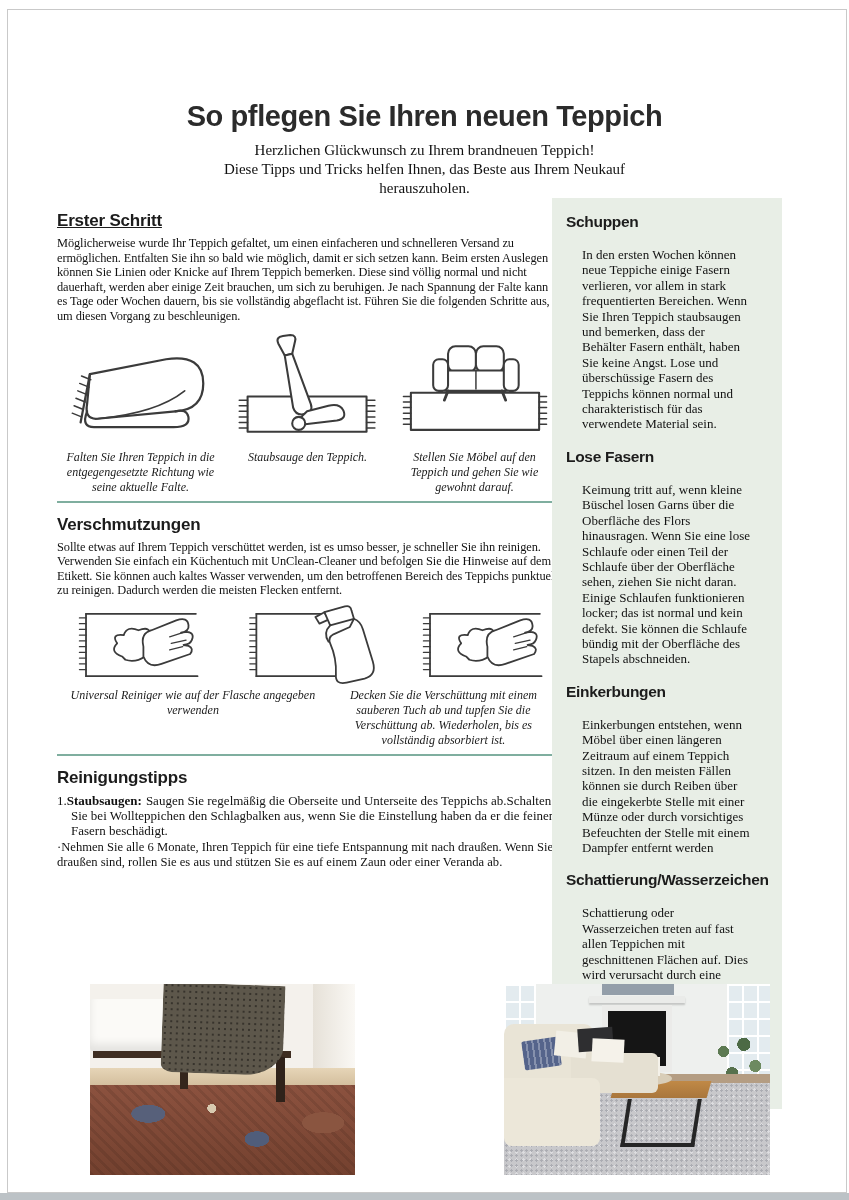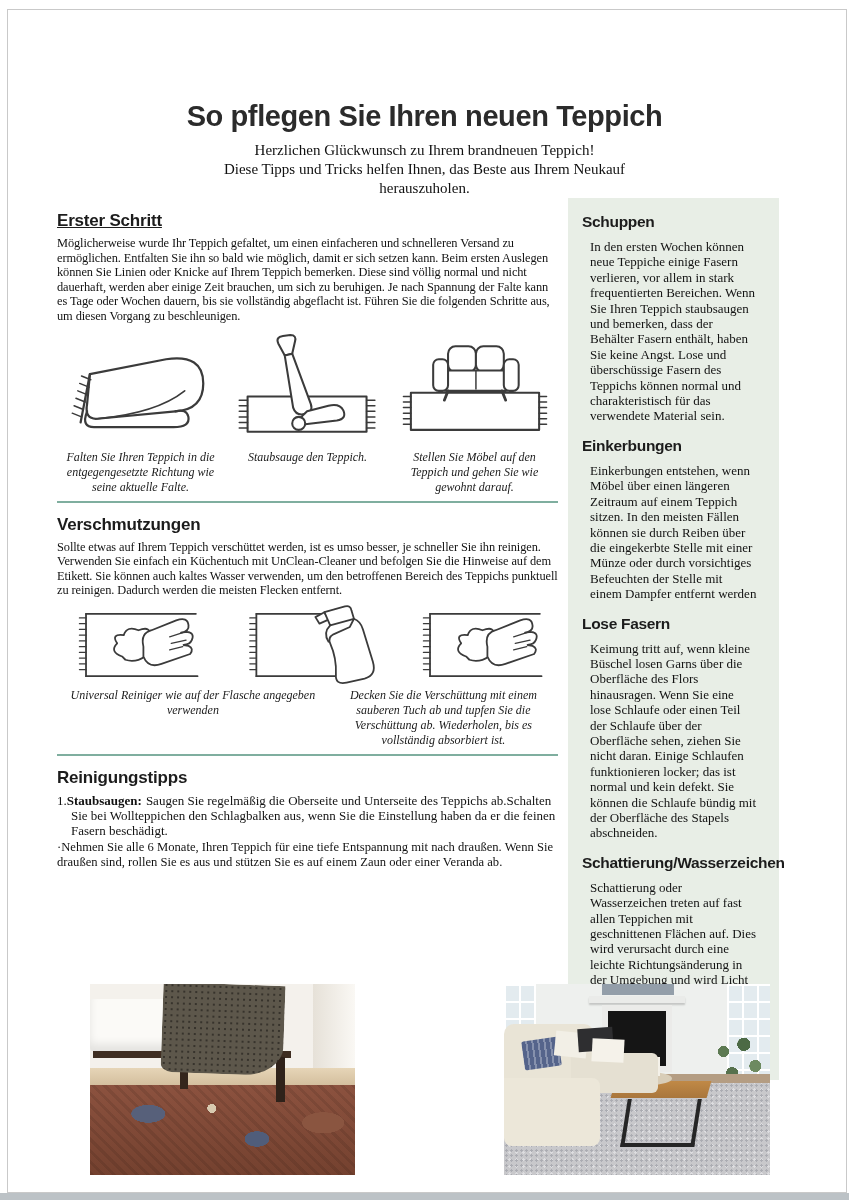--- a/index.html
+++ b/index.html
@@ -10,21 +10,21 @@
   .bottom-band{position:absolute;left:0;bottom:0;width:849px;height:7px;background:#bcc2c6;}
 
   
   .doc-header{position:absolute;left:60px;right:60px;top:100px;text-align:center;}
   .doc-title{font-family:"Liberation Sans", sans-serif;font-weight:700;font-size:29px;
        color:#2b2b2b;letter-spacing:-0.4px;margin:0 0 8px 0;}
   .doc-sub{font-size:15px;line-height:1.28;color:#101010;}
 
   
   .main-col{position:absolute;left:57px;top:203px;width:501px;}
-  .side-col{position:absolute;left:568px;top:198px;width:211px;}
+  .side-col{position:absolute;left:552px;top:198px;width:230px;}
 
   h2.sec{font-family:"Liberation Sans", sans-serif;font-weight:700;font-size:17px;
        color:#1c1c1c;margin:12px 0 5px 0;letter-spacing:-0.2px;}
   h2.sec.first{margin-top:8px;text-decoration:underline;}
   p.body{font-size:12.4px;line-height:14.6px;letter-spacing:-0.1px;margin:0 0 4px 0;}
 
   .figs{display:flex;align-items:flex-end;margin:6px 0 2px 0;}
   .figs .cell{flex:1;display:flex;justify-content:center;}
   .figs.row2 .cell:first-child{flex:1.2;}
   .caps{display:flex;margin:2px 0 6px 0;}
@@ -39,21 +39,21 @@
   .tip-num.bold{font-weight:700;}
   .tip-label{font-weight:700;margin-right:4px;}
   .tip-para{margin:1px 0;font-size:12.6px;line-height:15.2px;text-indent:0;}
   .tip-para.indent{text-indent:18px;}
 
   
   .panel{background:#e8eee6;padding:15px 14px 18px 14px;min-height:700px;box-sizing:border-box;}
   .panel .s-sec{margin-bottom:13px;}
   .panel h3{font-family:"Liberation Sans", sans-serif;font-weight:700;font-size:15.5px;
        letter-spacing:-0.3px;color:#1c1c1c;margin:0 0 5px 0;white-space:nowrap;}
-  .panel p{font-size:13px;line-height:15.4px;margin:8px;}
+  .panel p{font-size:13px;line-height:15.4px;margin:16px;}
 
   
   .photos-row{position:absolute;left:90px;top:984px;width:690px;height:191px;}
   .photo{position:absolute;top:0;height:191px;overflow:hidden;}
   .photo>div{position:absolute;}
   #photo-bedroom{left:0;width:265px;background:#f4f1ec;}
   .pb-curtain{right:0;top:0;width:16%;height:52%;background:linear-gradient(90deg,#e6e1d8,#faf8f4);}
   .pb-floor{top:44%;height:14%;left:0;right:0;background:linear-gradient(#e6d5b7,#c9b290);}
   .pb-rug{bottom:0;height:47%;left:0;right:0;background:
       radial-gradient(ellipse 42px 22px at 22% 32%, #57607a 0 40%, transparent 41%),
@@ -234,26 +234,26 @@
 
 </main>
 
 <aside class="side-col">
   <div class="panel">
     <div class="s-sec">
       <h3>Schuppen</h3>
       <p>In den ersten Wochen können neue Teppiche einige Fasern verlieren, vor allem in stark frequentierten Bereichen. Wenn Sie Ihren Teppich staubsaugen und bemerken, dass der Behälter Fasern enthält, haben Sie keine Angst. Lose und überschüssige Fasern des Teppichs können normal und charakteristisch für das verwendete Material sein.</p>
     </div>
     <div class="s-sec">
+      <h3>Lose Fasern</h3>
+      <p>Keimung tritt auf, wenn kleine Büschel losen Garns über die Oberfläche des Flors hinausragen. Wenn Sie eine lose Schlaufe oder einen Teil der Schlaufe über der Oberfläche sehen, ziehen Sie nicht daran. Einige Schlaufen funktionieren locker; das ist normal und kein defekt. Sie können die Schlaufe bündig mit der Oberfläche des Stapels abschneiden.</p>
+    </div>
+    <div class="s-sec">
       <h3>Einkerbungen</h3>
       <p>Einkerbungen entstehen, wenn Möbel über einen längeren Zeitraum auf einem Teppich sitzen. In den meisten Fällen können sie durch Reiben über die eingekerbte Stelle mit einer Münze oder durch vorsichtiges Befeuchten der Stelle mit einem Dampfer entfernt werden</p>
-    </div>
-    <div class="s-sec">
-      <h3>Lose Fasern</h3>
-      <p>Keimung tritt auf, wenn kleine Büschel losen Garns über die Oberfläche des Flors hinausragen. Wenn Sie eine lose Schlaufe oder einen Teil der Schlaufe über der Oberfläche sehen, ziehen Sie nicht daran. Einige Schlaufen funktionieren locker; das ist normal und kein defekt. Sie können die Schlaufe bündig mit der Oberfläche des Stapels abschneiden.</p>
     </div>
     <div class="s-sec">
       <h3>Schattierung/Wasserzeichen</h3>
       <p>Schattierung oder Wasserzeichen treten auf fast allen Teppichen mit geschnittenen Flächen auf. Dies wird verursacht durch eine leichte Richtungsänderung in der Umgebung  und wird Licht an der Oberfläche anders zu reflektieren. Schattierung ist ein Merrkmal aller Teppiche und kein Herstellungsfehler.</p>
     </div>
   </div>
 </aside>
 
 <div class="photos-row">
   <div class="photo" id="photo-bedroom">

